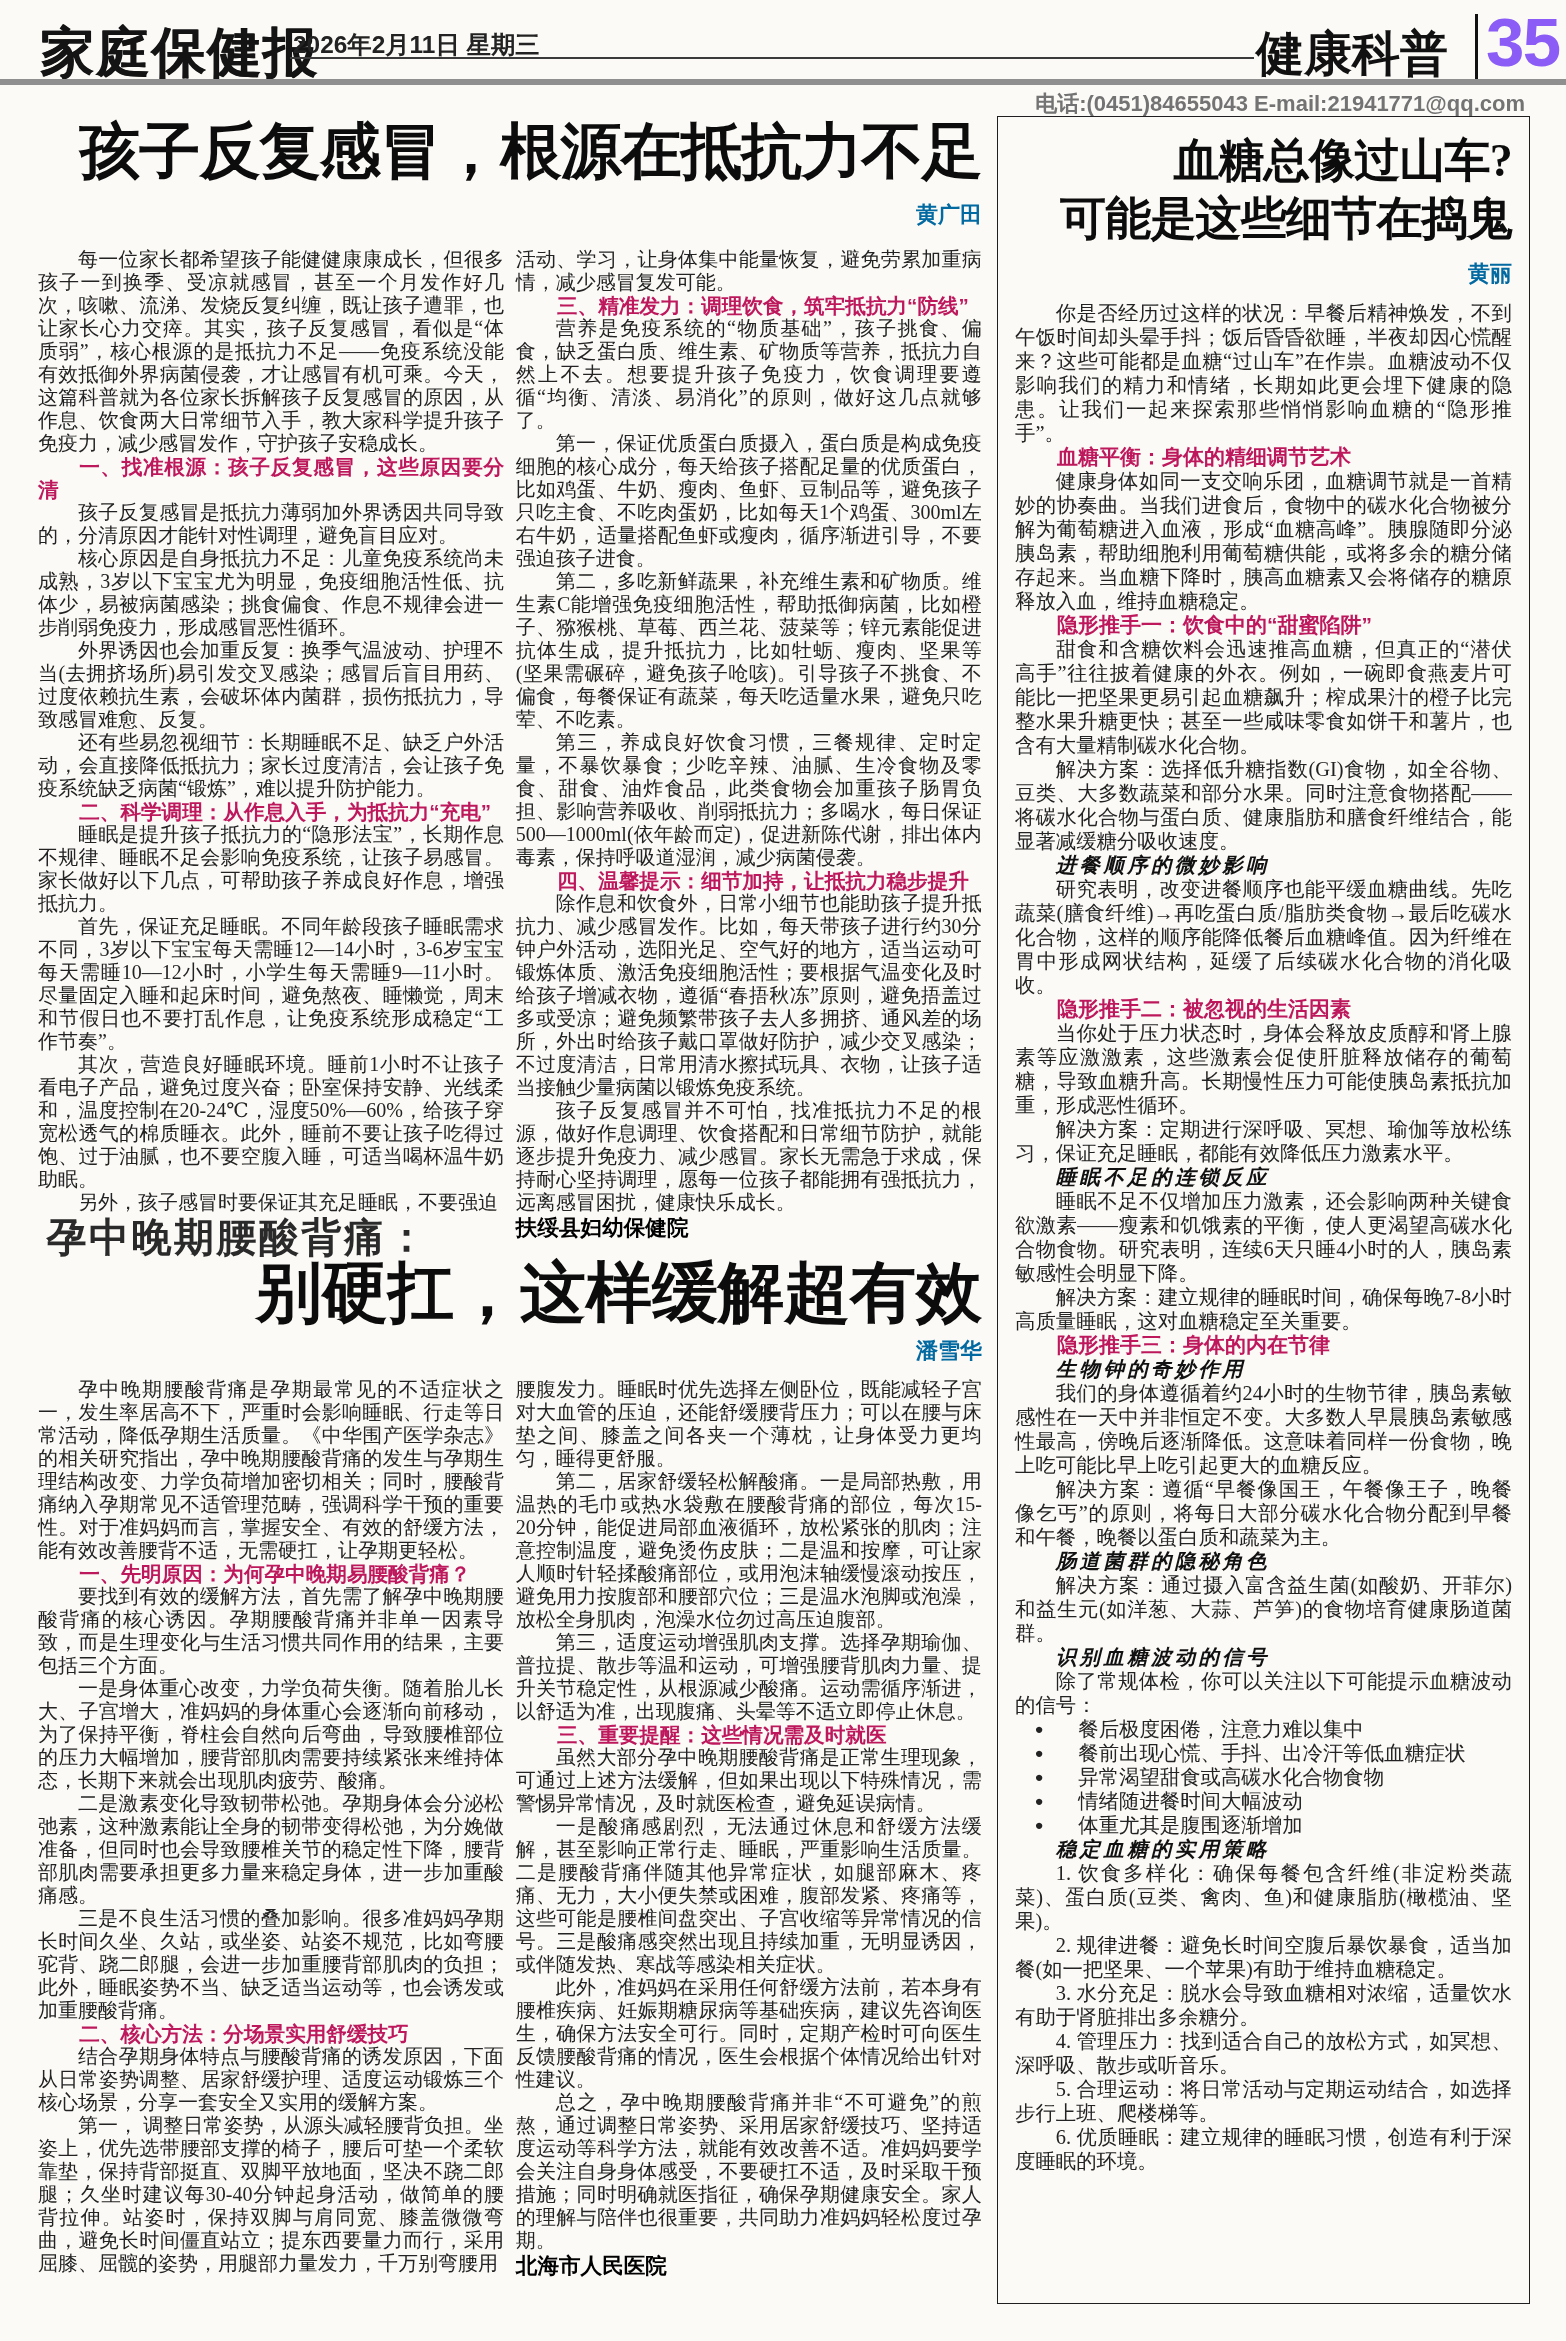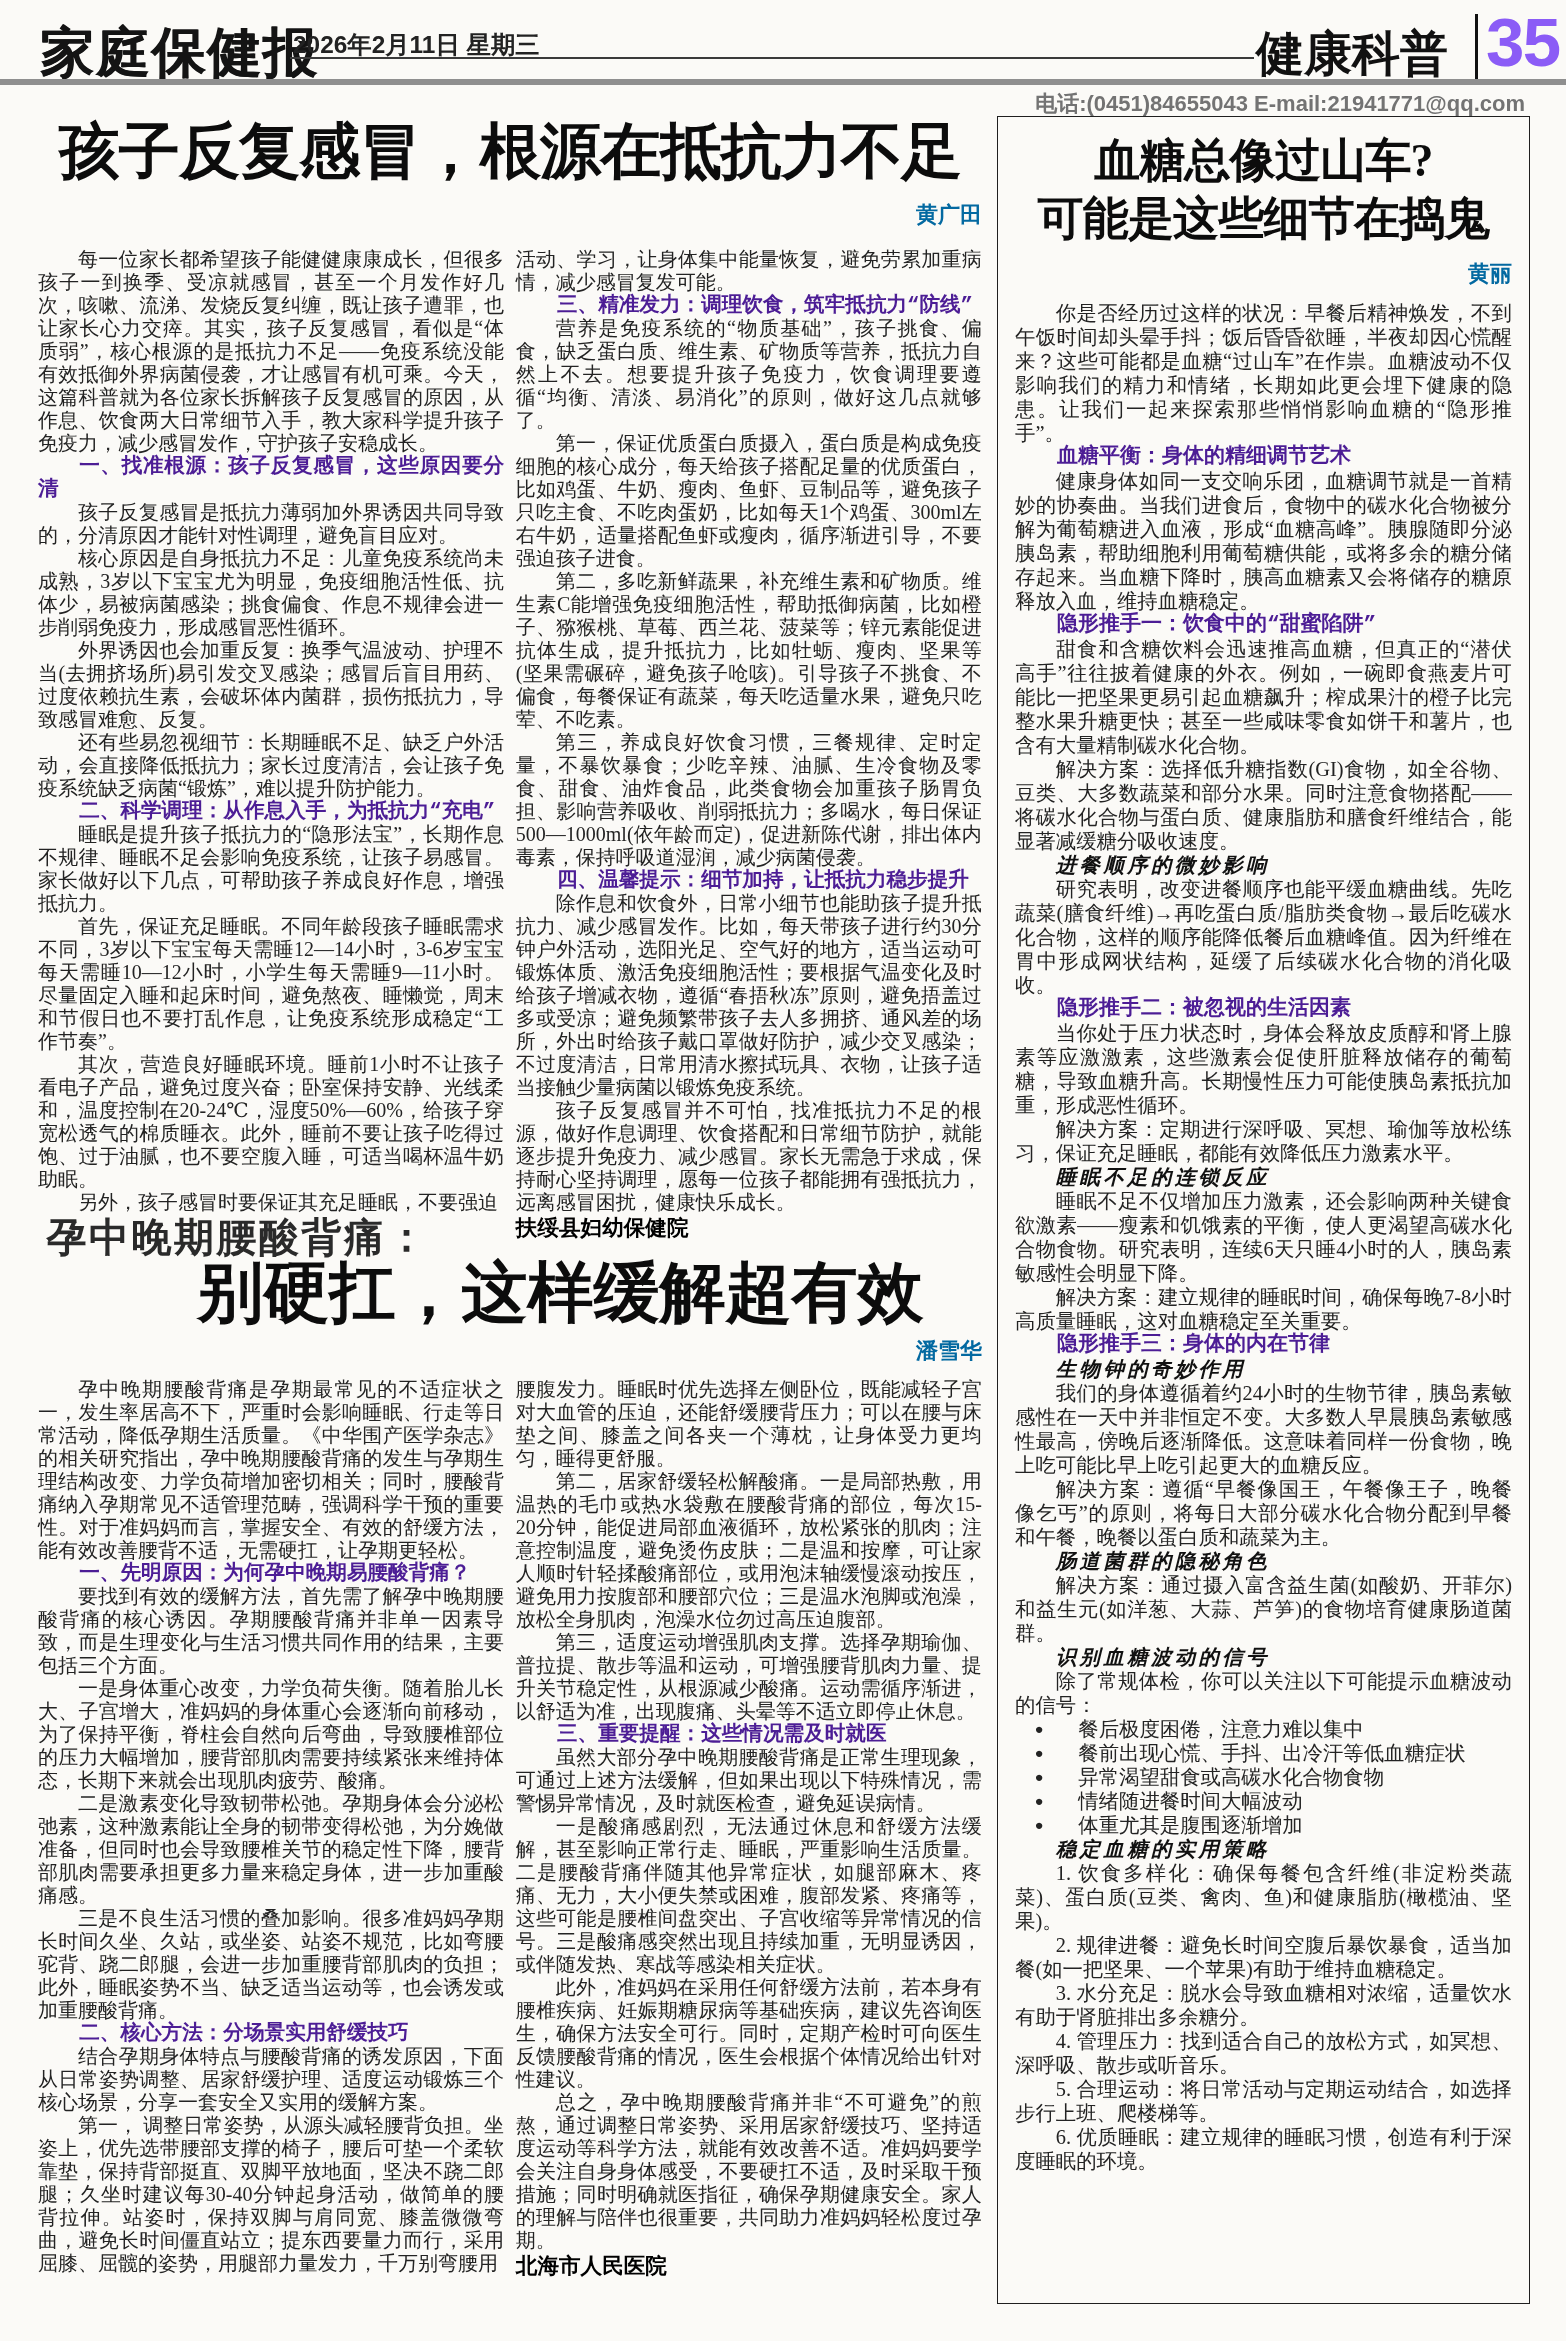--- a/index.html
+++ b/index.html
@@ -20,21 +20,21 @@
     font-family:"Liberation Serif","DejaVu Serif",serif;}
   .vbar{left:1475px;top:13.5px;width:2.5px;height:69px;background:#111;}
   .pageno{left:1486px;top:3.4px;font-size:69px;font-weight:800;color:#8b5cf6;
     font-family:"Liberation Sans","DejaVu Sans",sans-serif;letter-spacing:-1.7px;}
   .thick-rule{left:0;top:79px;width:1566px;height:5.9px;background:#8f8f8f;}
   .contact{top:89px;right:41px;font-size:22px;font-weight:700;color:#737373;
     font-family:"Liberation Sans","DejaVu Sans",sans-serif;}
   
   .art1{left:38px;top:118px;width:944px;}
   .art2{left:38px;top:1210px;width:944px;}
-  .big-title{text-align:center;font-weight:900;color:#0c0c0c;
+  .big-title{text-align:right;font-weight:900;color:#0c0c0c;
     font-family:"Liberation Serif","DejaVu Serif",serif;}
   .art1 .big-title{font-size:61px;line-height:1.12;letter-spacing:-0.8px;}
   .byline{text-align:right;font-size:22px;font-weight:700;color:#0369a1;margin-top:13.5px;
     font-family:"Liberation Sans","DejaVu Sans",sans-serif;}
   .cols{display:flex;gap:11.8px;margin-top:18.5px;}
   .col{width:466px;font-size:20px;line-height:23px;text-align:justify;color:#232323;}
   .col{text-align-last:left;}
   
   .kicker{font-size:40px;font-weight:800;letter-spacing:2.5px;color:#2a2a2a;
     padding-left:8.4px;font-family:"Liberation Serif","DejaVu Serif",serif;}
@@ -44,22 +44,22 @@
   
   .art3{left:997px;top:116px;width:533px;height:2188px;border:1.7px solid #1f1f1f;
     box-sizing:border-box;padding:15px 17px 13.5px;background:transparent;}
   .art3 .big-title{font-size:46px;line-height:1.27;letter-spacing:-0.8px;}
   .art3 .byline{margin:10px 0 11.8px;}
   .art3-body{font-size:20.4px;line-height:24px;text-align:justify;color:#232323;}
   
   .blk{margin:0;}
   .blk-p{text-indent:2em;}
   .blk-cont{text-indent:0;}
-  .blk-h{text-indent:2em;font-weight:700;color:#4c1d95;
-    font-family:Liberation Mono, monospace;font-size:1.03em;}
+  .blk-h{text-indent:2em;font-weight:700;color:#be185d;
+    font-family:Liberation Sans, sans-serif;font-size:1.03em;}
   .blk-kai{text-indent:2em;font-weight:700;font-style:italic;letter-spacing:3.4px;color:#111;}
   .blk-bullet{position:relative;padding-left:3.1em;text-indent:0;}
   .blk-bullet::before{content:"\25CF";position:absolute;left:1.35em;top:0;font-size:0.72em;}
   .blk-sig{text-align:right;font-weight:700;text-indent:0;padding-right:0.5em;color:#000;
     font-family:"Liberation Sans","DejaVu Sans",sans-serif;font-size:1.08em;margin-top:2px;}
 </style>
 </head>
 <body>
 
 <div class="abs masthead">家庭保健报</div>

